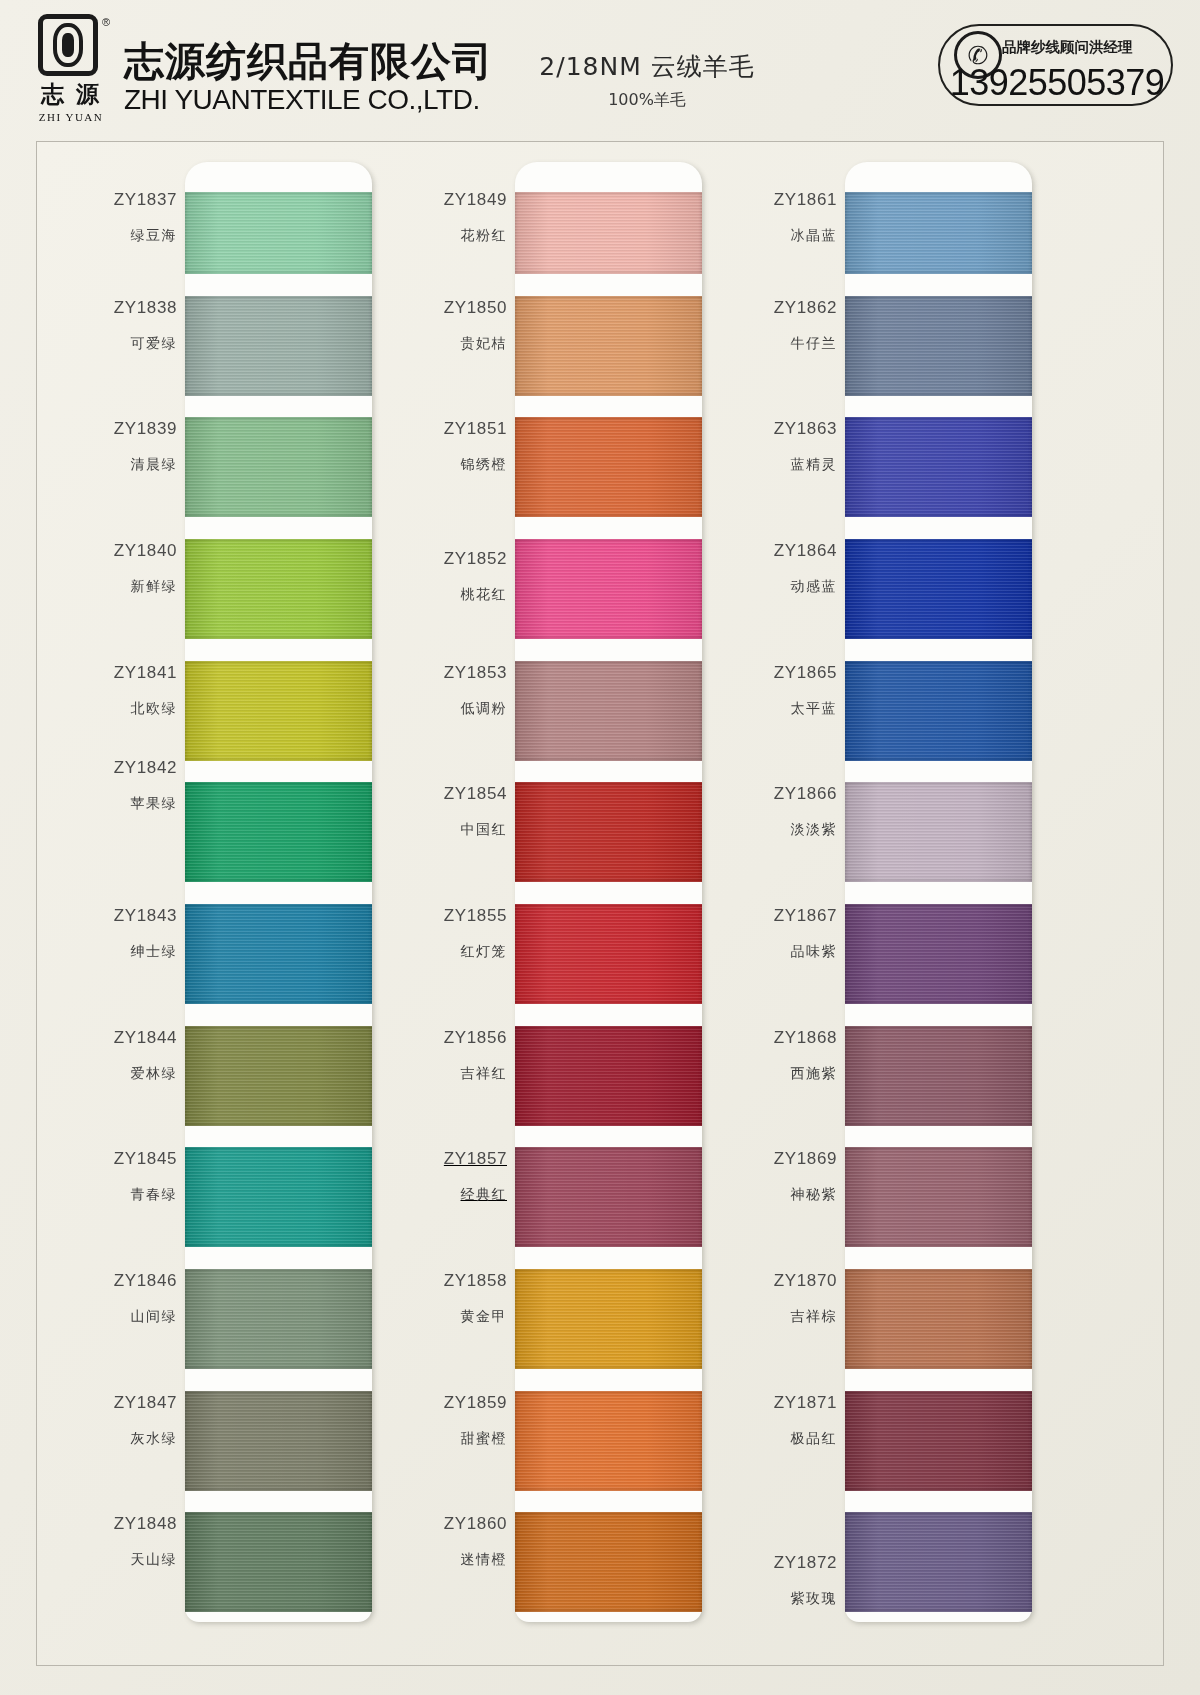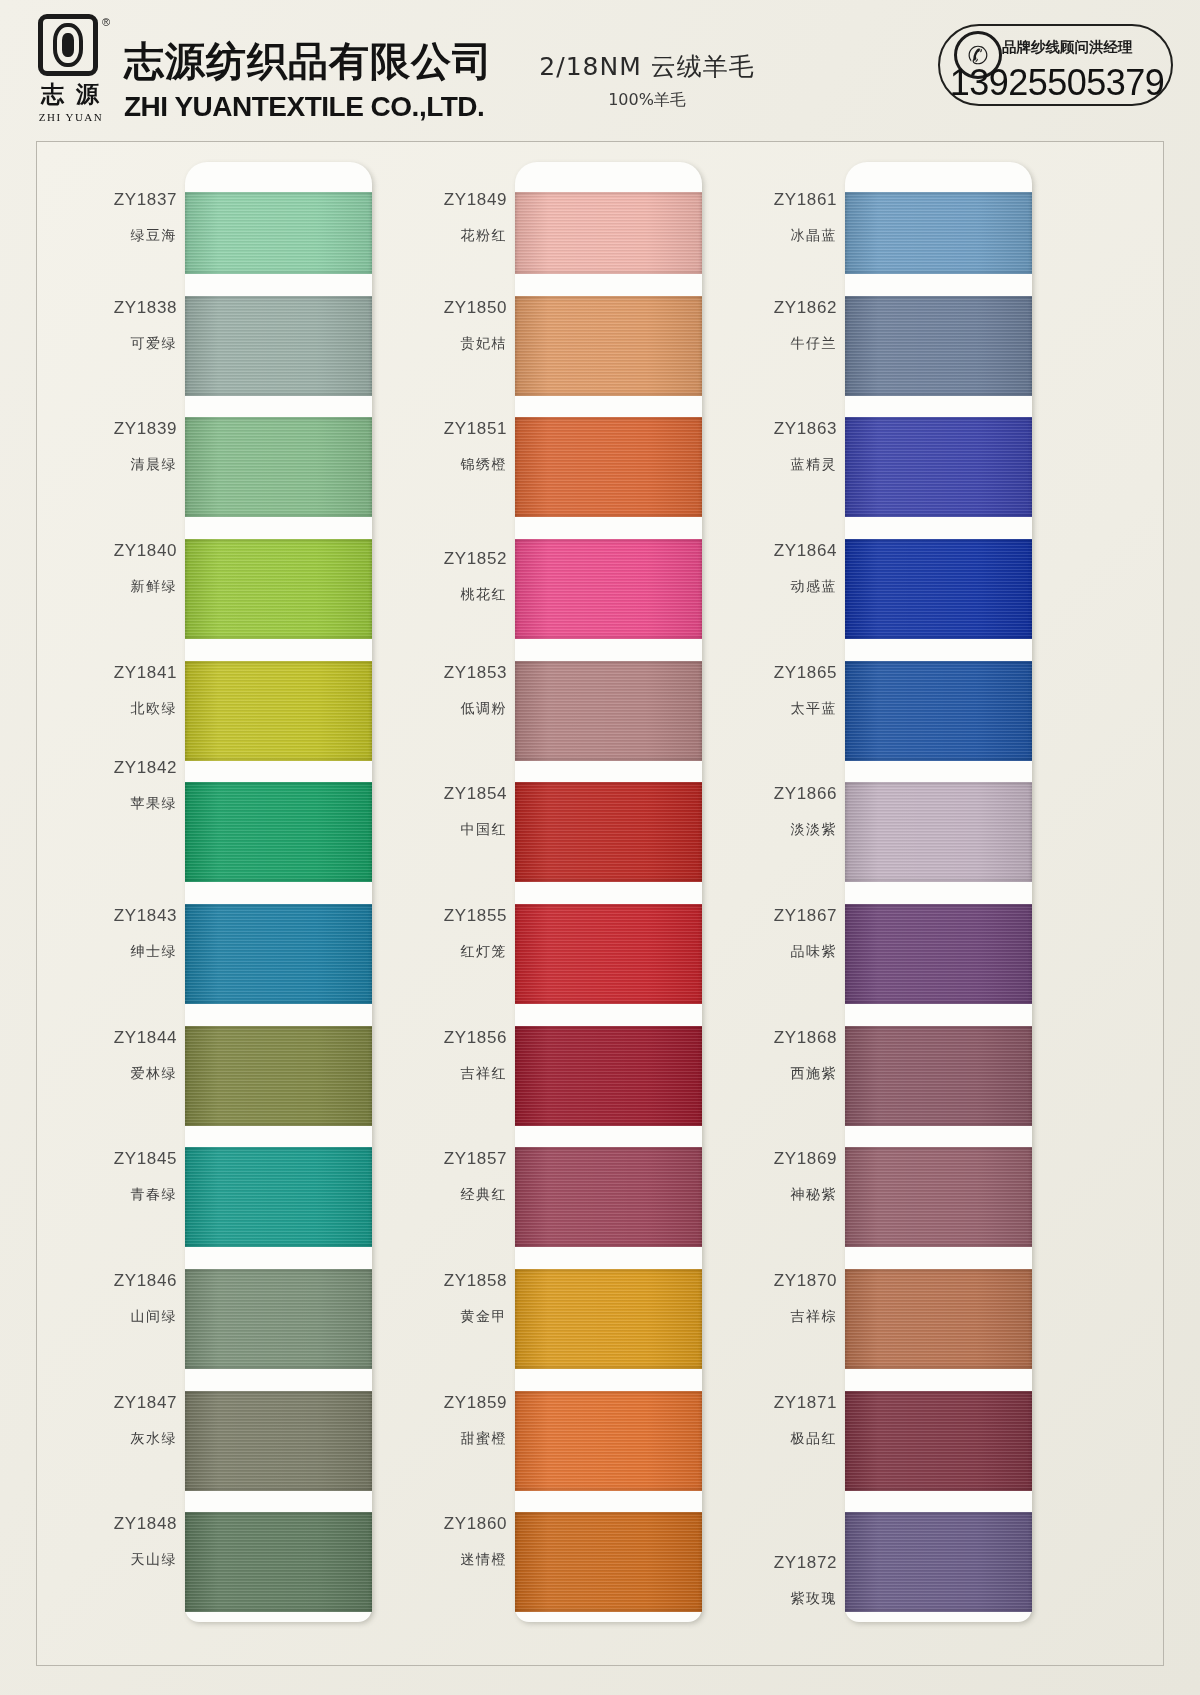--- a/index.html
+++ b/index.html
@@ -52,22 +52,22 @@
     letter-spacing:1.5px;text-align:center;margin-top:1px;
   }
   .brand-text{margin-top:26px;}
   .brand-cn{
     font-family:"DejaVu Sans","Liberation Sans",sans-serif;
     font-weight:bold;font-size:40px;color:#131313;letter-spacing:1px;
     line-height:1.05;
   }
   .brand-en{
     font-family:"Liberation Sans",sans-serif;
-    font-weight:bold;font-size:28px;color:#131313;letter-spacing:-0.5px;
-    line-height:1.15;margin-top:9px;
+    font-weight:normal;font-size:28px;color:#131313;letter-spacing:-0.5px;
+    line-height:1.15;margin-top:2px;
   }
 
   .spec{
     position:absolute;left:497px;top:50px;text-align:center;width:300px;
   }
   .spec-main{
     font-family:"DejaVu Sans","Liberation Sans",sans-serif;
     font-size:25px;color:#2a2a2a;letter-spacing:1px;white-space:nowrap;
   }
   .spec-sub{
@@ -314,21 +314,21 @@
               <div class="cname">中国红</div>
             </div>
             <div class="label" style="top: 764px;">
               <div class="code">ZY1855</div>
               <div class="cname">红灯笼</div>
             </div>
             <div class="label" style="top: 886px;">
               <div class="code">ZY1856</div>
               <div class="cname">吉祥红</div>
             </div>
-            <div class="label" style="top: 1007px;">
+            <div class="label" style="top: 1007px; text-decoration: underline;">
               <div class="code">ZY1857</div>
               <div class="cname">经典红</div>
             </div>
             <div class="label" style="top: 1129px;">
               <div class="code">ZY1858</div>
               <div class="cname">黄金甲</div>
             </div>
             <div class="label" style="top: 1251px;">
               <div class="code">ZY1859</div>
               <div class="cname">甜蜜橙</div>

